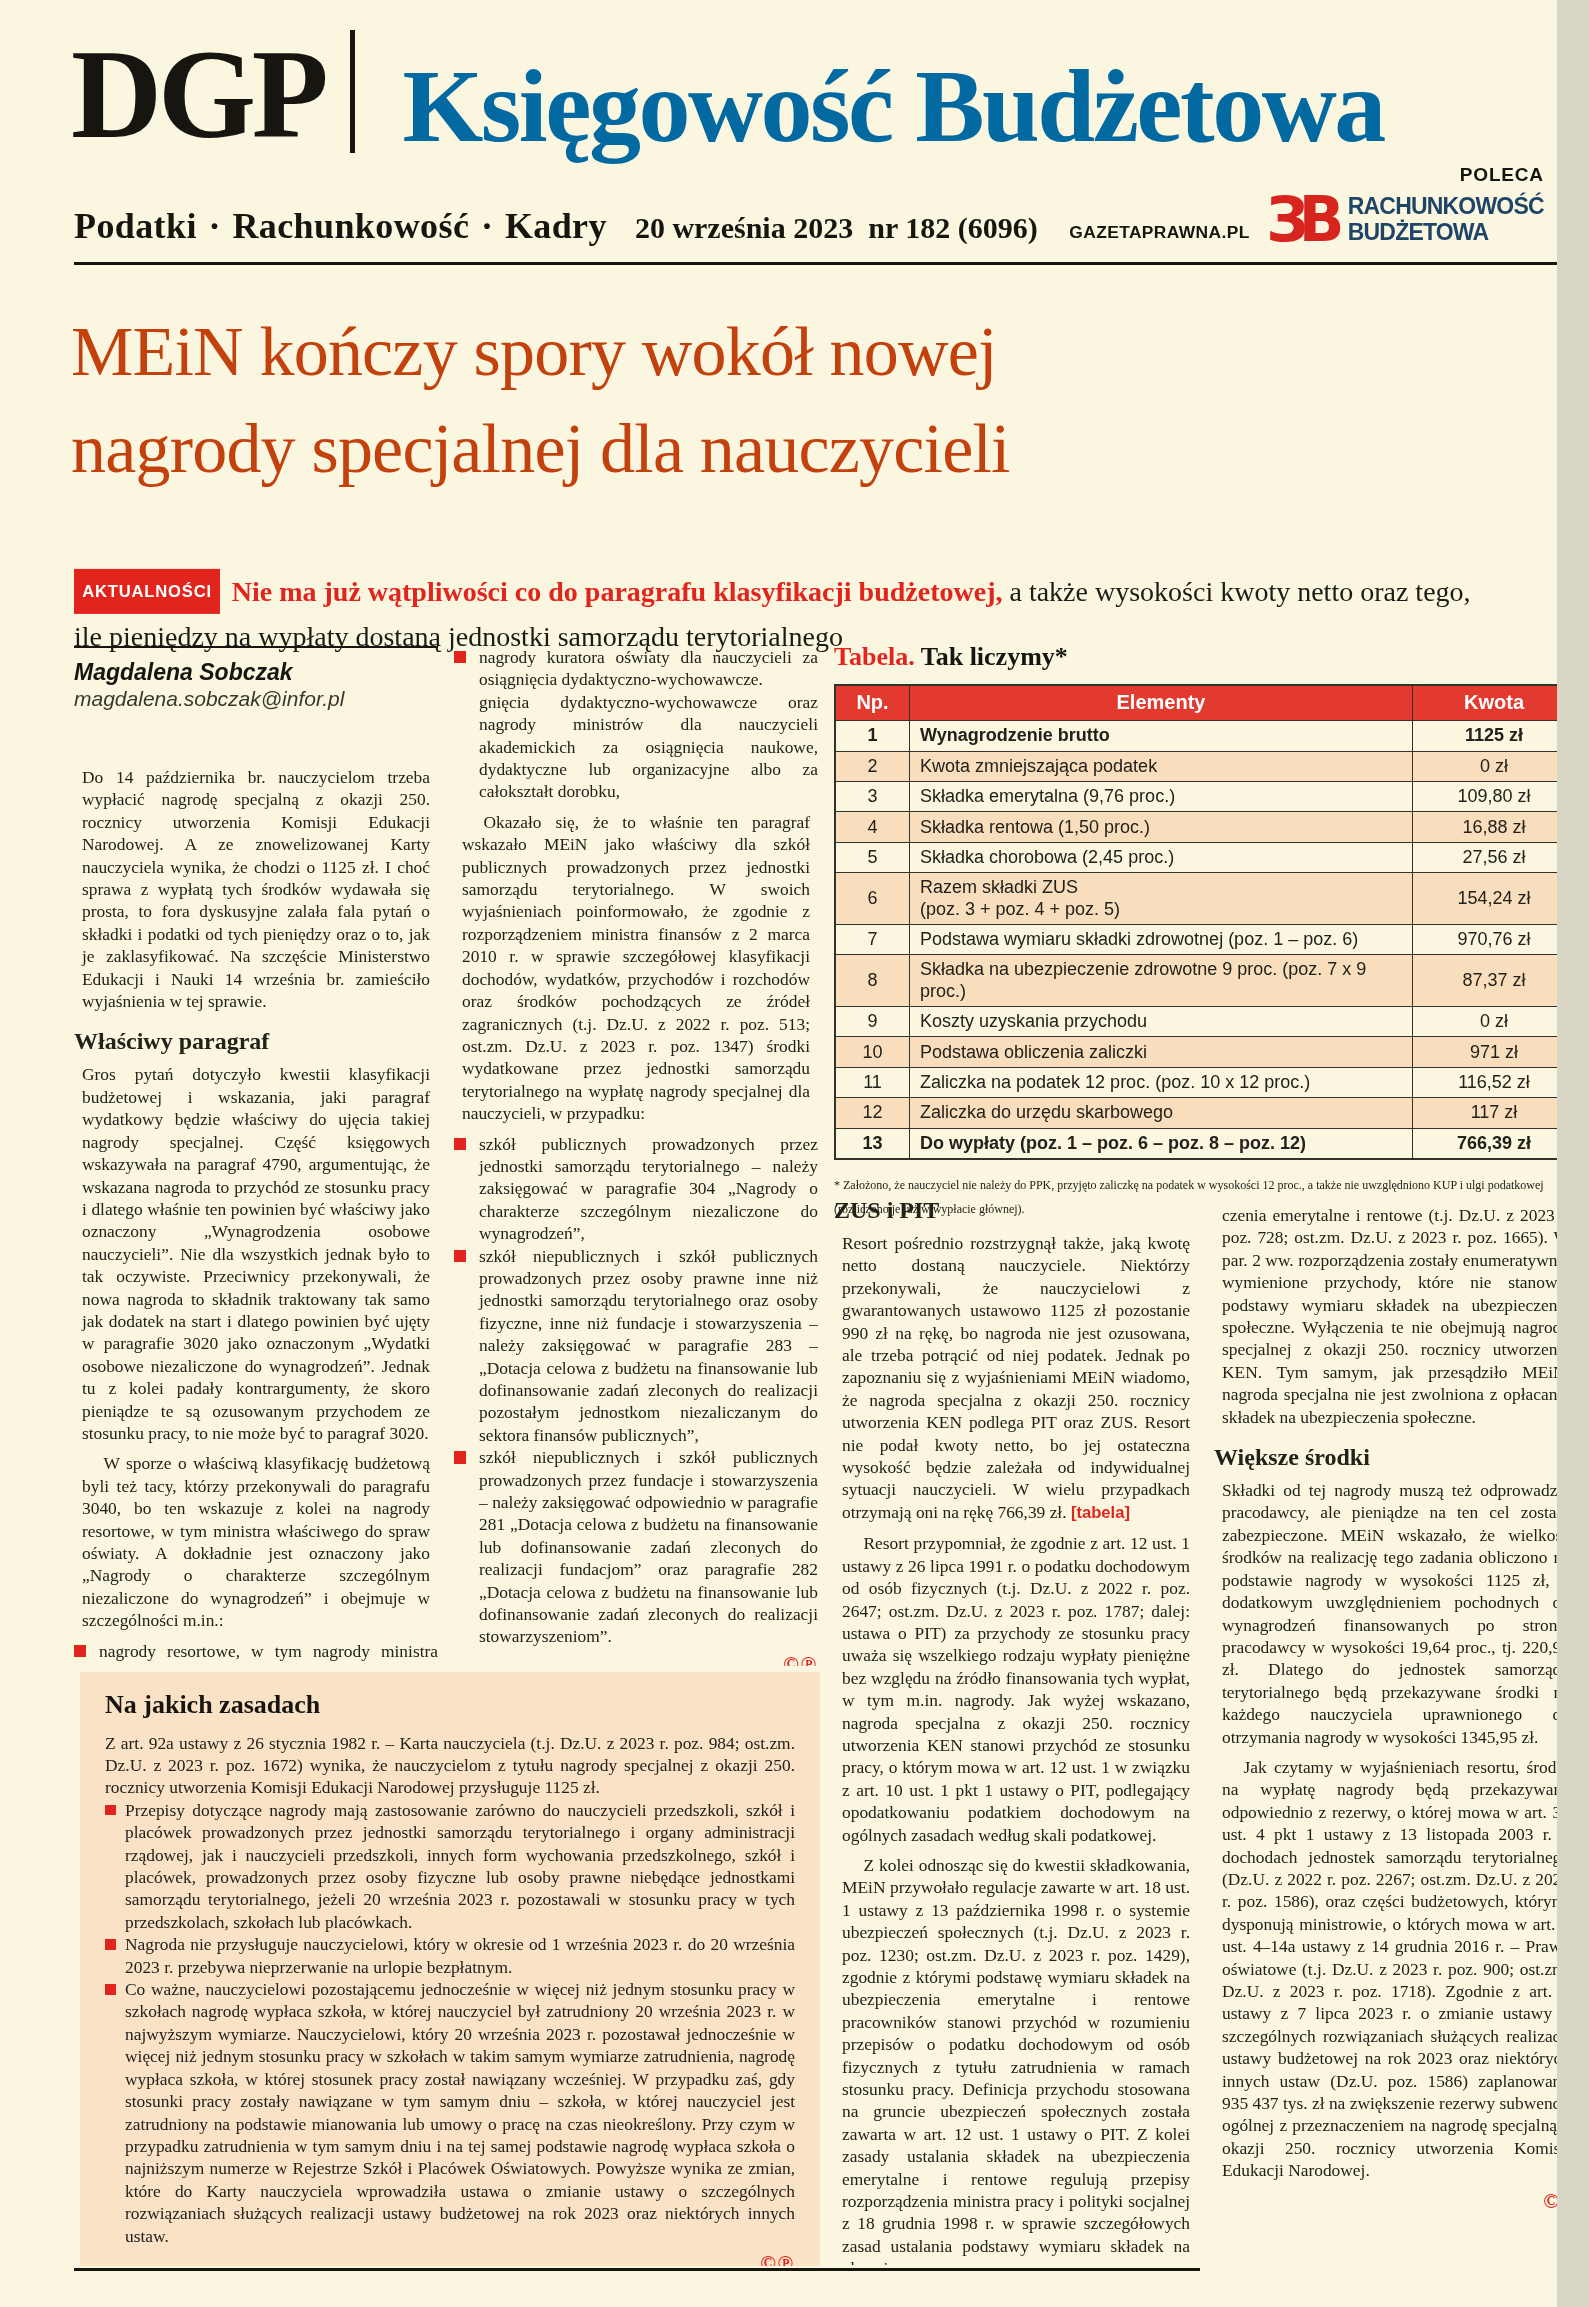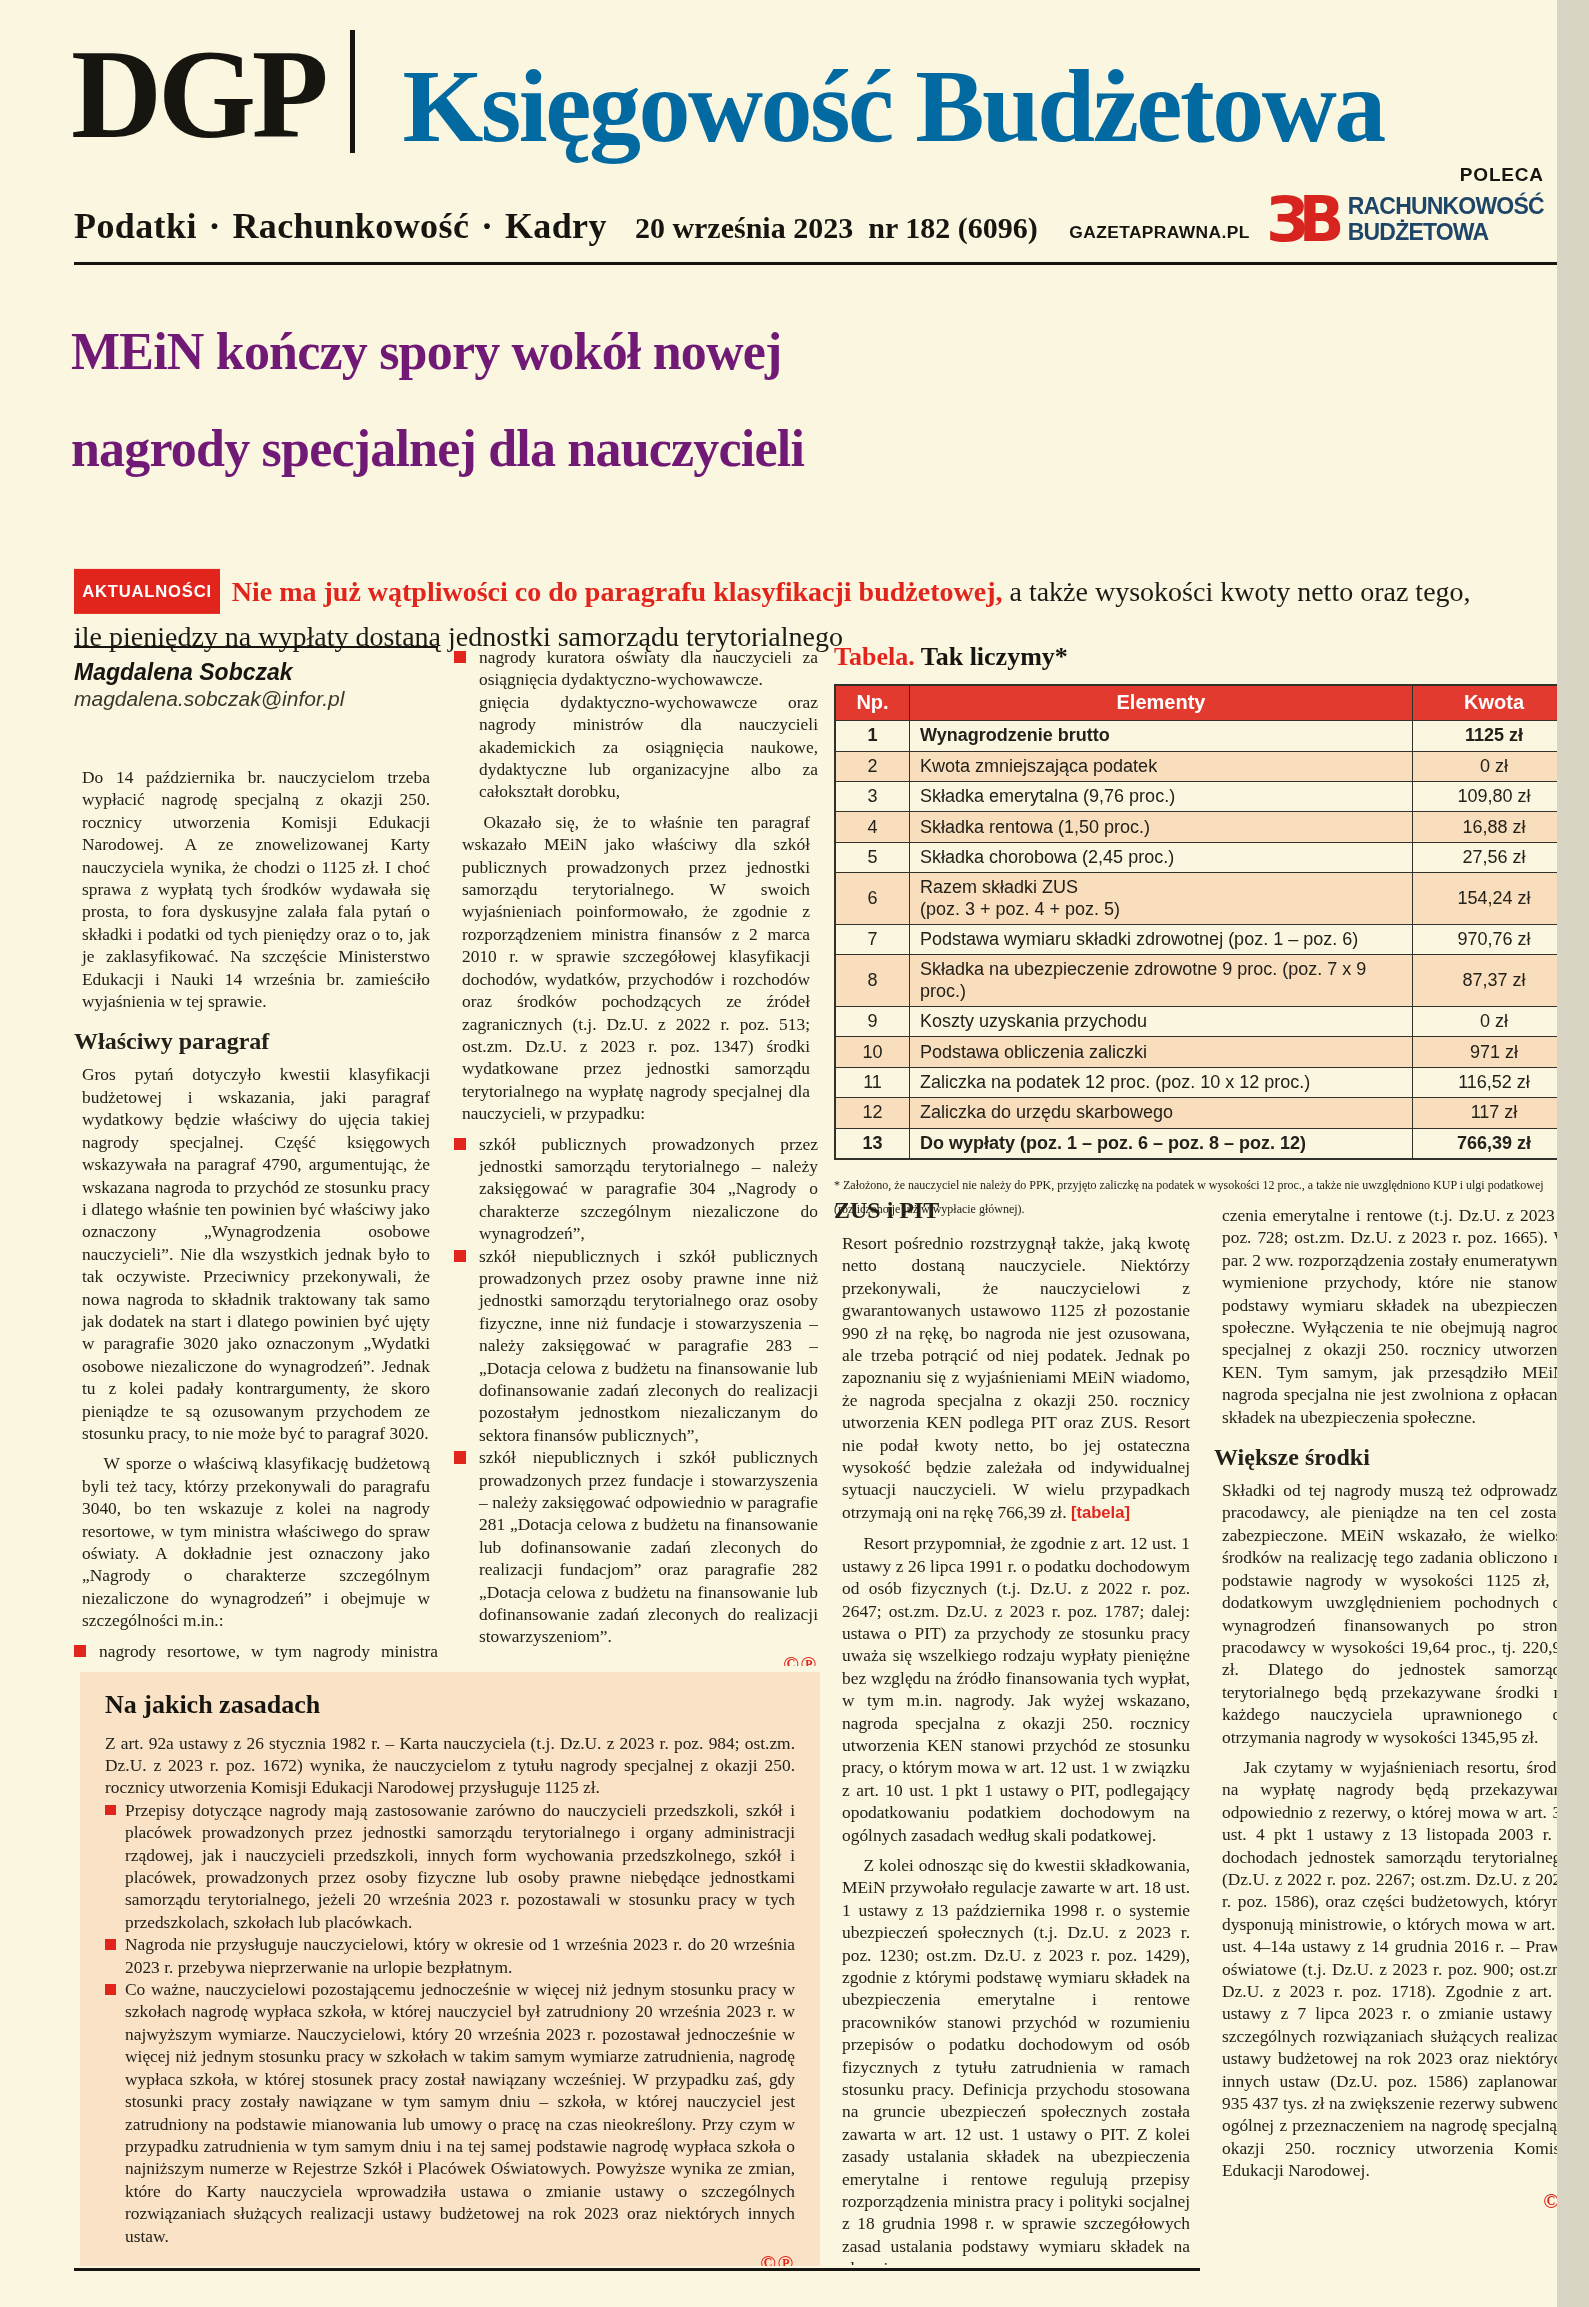--- a/index.html
+++ b/index.html
@@ -18,22 +18,22 @@
   .partner-name{font-family:"Liberation Sans",sans-serif;font-weight:bold;color:#1e4568;
                 font-size:23px;line-height:26px;letter-spacing:-0.8px;text-align:left;}
   .subtitle-row{position:absolute;left:74px;top:205px;display:flex;align-items:baseline;white-space:nowrap;}
   .topics{font-size:36px;font-weight:600;letter-spacing:0.4px;color:#16150f;}
   .topics .dot{padding:0 11.6px;font-weight:700;}
   .issue-info{font-size:30px;font-weight:600;margin-left:28px;color:#16150f;}
   .issue-info span{margin-right:15px;}
   .site{font-family:"Liberation Sans",sans-serif;font-weight:bold;font-size:17.4px;letter-spacing:0.4px;margin-left:16.6px;color:#16150f;}
   .rule-top{position:absolute;left:74px;top:262px;width:1505px;height:3.3px;background:#16150f;}
   
-  .headline{position:absolute;left:71px;top:303px;width:1490px;font-size:52px;line-height:97px;
-            font-weight:700;letter-spacing:-0.8px;color:#701a75;white-space:pre-line;}
+  .headline{position:absolute;left:71px;top:303px;width:1490px;font-size:70px;line-height:97px;
+            font-weight:400;letter-spacing:-0.8px;color:#c2410c;white-space:pre-line;}
   .lead{position:absolute;left:74px;top:545px;width:1407px;font-size:28px;line-height:38px;color:#1c1b15;}
   .kicker{display:inline-block;background:#e2251c;color:#fff;font-family:"Liberation Sans",sans-serif;
           font-weight:bold;font-size:16.6px;letter-spacing:0.8px;padding:4.1px 8.3px 3.3px;transform:translateY(-4.1px);margin-right:11.6px;text-align:right;}
   .lead .hl{color:#e2251c;font-weight:bold;}
   
   .col{position:absolute;width:364px;overflow:hidden;font-size:17.4px;line-height:22.4px;
        text-align:justify;hyphens:auto;-webkit-hyphens:auto;}
   .col p{margin:8px;}
   .col p.ind{text-indent:21.5px;}
   #col1{left:74px;top:646px;height:1020px;}

